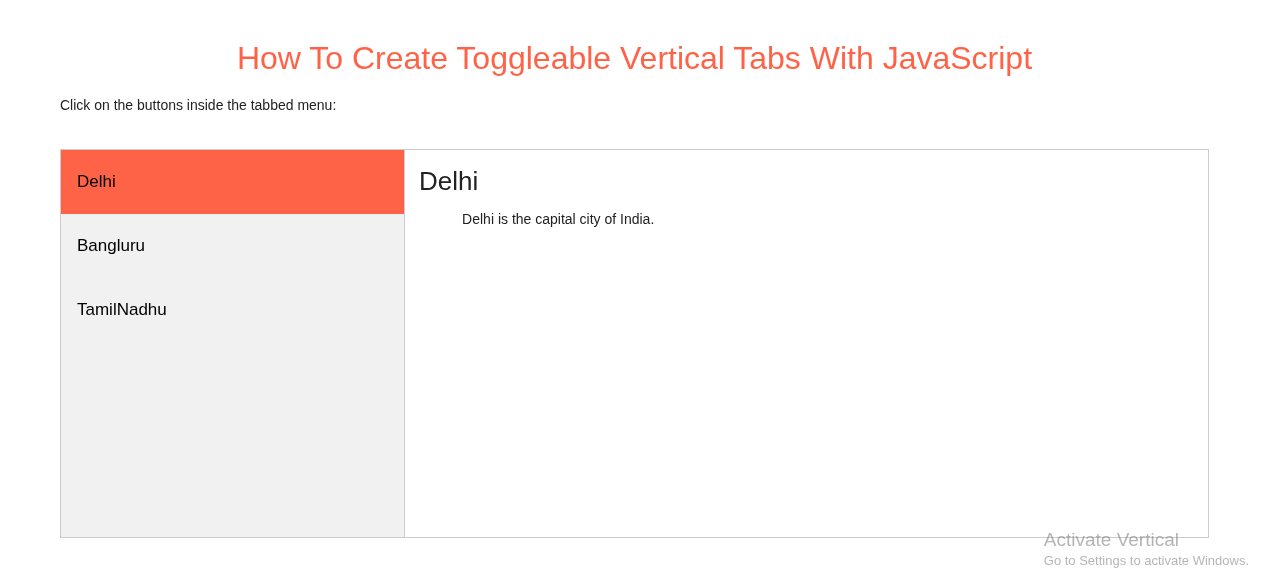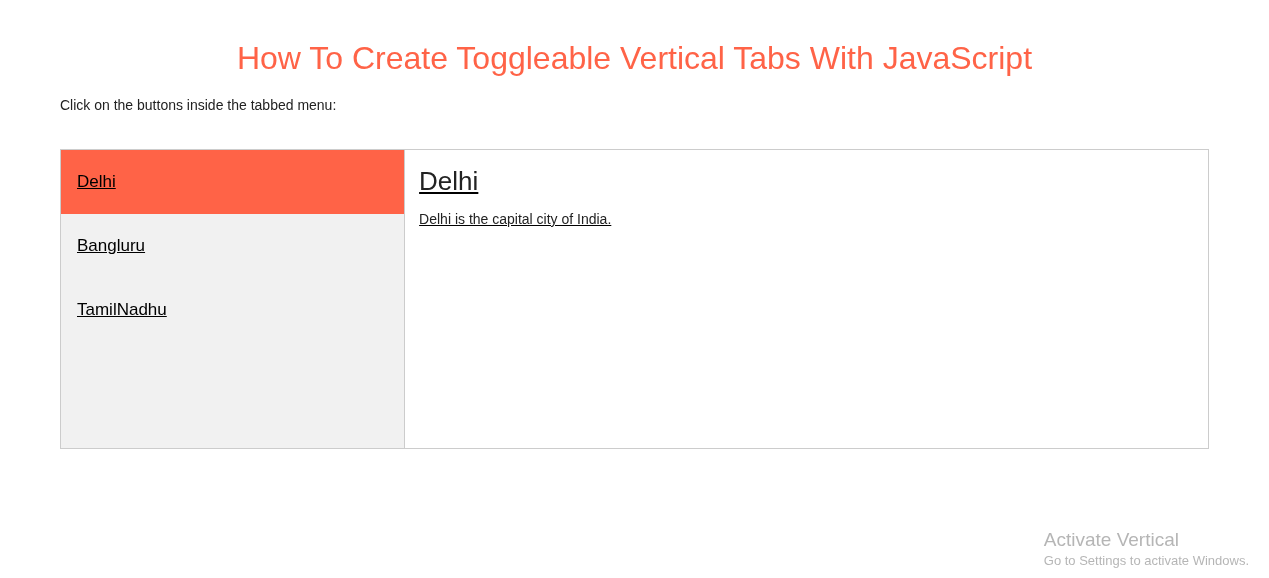--- a/index.html
+++ b/index.html
@@ -25,22 +25,21 @@
       margin-bottom: 20px;
     }
     .instruction {
       font-size: 14px;
       color: #222;
       margin-bottom: 36px;
     }
     .tab-wrapper {
       display: flex;
       border: 1px solid #ccc;
-      height: 300px;
-      text-decoration: underline;
+      height: 389px;
     }
     .tab-sidebar {
       width: 30%;
       background: #f1f1f1;
       border-right: 1px solid #ccc;
     }
     .tab-btn {
       display: block;
       width: 100%;
       background: inherit;
@@ -62,20 +61,21 @@
     }
     .tab-content h2 {
       font-size: 26px;
       font-weight: 400;
       color: #222;
       margin-bottom: 14px;
     }
     .tab-content p {
       font-size: 14px;
       color: #222;
+      margin-left: 43px;
     }
     .watermark {
       position: absolute;
       right: 20px;
       bottom: 10px;
       text-align: left;
       color: rgba(120, 120, 120, 0.55);
     }
     .watermark .wm-title {
       font-size: 19px;

